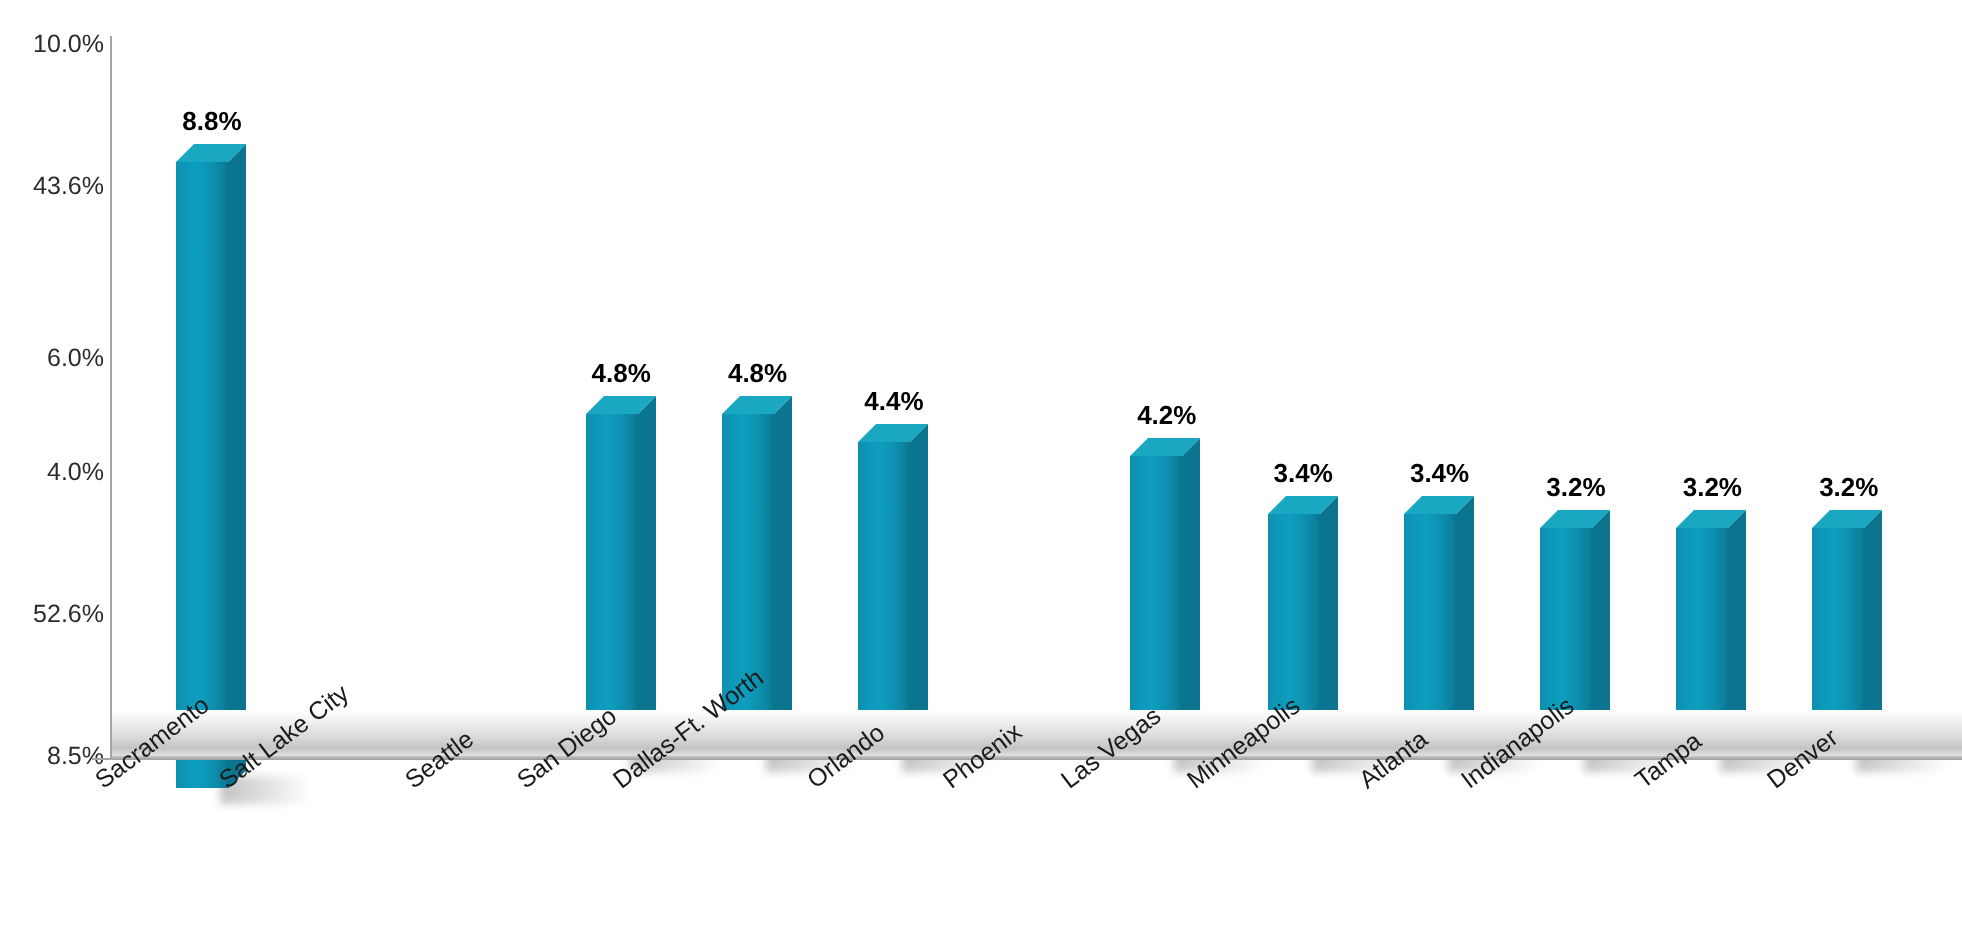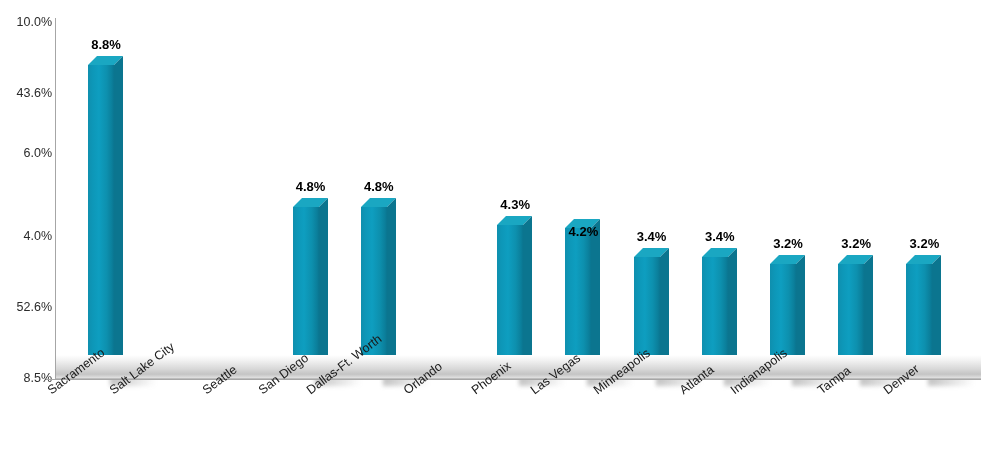--- a/index.html
+++ b/index.html
@@ -145,30 +145,30 @@
   }
 </style>
 </head>
 <body>
 
 <div id="chart-root">
 
   <div id="y-ticks">
       <div class="y-tick" style="top: 22px;">10.0%</div>
       <div class="y-tick" style="top: 93.2px;">43.6%</div>
-      <div class="y-tick" style="top: 153px;">6.0%</div>
+      <div class="y-tick" style="top: 179px;">6.0%</div>
       <div class="y-tick" style="top: 235.6px;">4.0%</div>
       <div class="y-tick" style="top: 306.8px;">52.6%</div>
       <div class="y-tick" style="top: 378px;">8.5%</div>
     </div>
 
   <div id="y-axis-line"></div>
 
   <div id="plot-area">
-      <div class="bar-group" style="left: 32px; top: 0px; bottom: auto; height: 362px; position: absolute; width: 39px;">
+      <div class="bar-group" style="left: 32px; top: 16px; bottom: auto; height: 362px; position: absolute; width: 39px;">
         <div class="bar-shadow" style="position: absolute; top: 356px; left: 22px; width: 46px; height: 14px;"></div>
         <svg width="35" height="10" style="position: absolute; left: 0px; top: 39.72px;">
           <polygon points="0,9 9,0 35,0 26,9" fill="#1aa7c2"></polygon>
         </svg>
         <svg width="10" height="322.28000000000003" style="position: absolute; left: 26px; top: 39.72px;">
           <polygon points="0,9 9,0 9,313.28000000000003 0,322.28000000000003" fill="#0b758f"></polygon>
         </svg>
         <div class="bar-front" style="position: absolute; left: 0px; top: 48.72px; height: 313.28px; width: 26px;"></div>
         <div class="bar-label" style="top: 20.72px;">8.8%</div>
       </div>
@@ -187,41 +187,41 @@
         <div class="bar-shadow" style="position: absolute; top: 356px; left: 22px; width: 46px; height: 14px;"></div>
         <svg width="35" height="10" style="position: absolute; left: 0px; top: 182.12px;">
           <polygon points="0,9 9,0 35,0 26,9" fill="#1aa7c2"></polygon>
         </svg>
         <svg width="10" height="179.88" style="position: absolute; left: 26px; top: 182.12px;">
           <polygon points="0,9 9,0 9,170.88 0,179.88" fill="#0b758f"></polygon>
         </svg>
         <div class="bar-front" style="position: absolute; left: 0px; top: 191.12px; height: 170.88px; width: 26px;"></div>
         <div class="bar-label" style="top: 163.12px;">4.8%</div>
       </div>
-      <div class="bar-group" style="left: 441.2px; top: 0px; bottom: auto; height: 362px; position: absolute; width: 35px;">
-        <div class="bar-shadow" style="position: absolute; top: 356px; left: 22px; width: 46px; height: 14px;"></div>
-        <svg width="35" height="10" style="position: absolute; left: 0px; top: 199.92px;">
-          <polygon points="0,9 9,0 35,0 26,9" fill="#1aa7c2"></polygon>
-        </svg>
-        <svg width="10" height="162.08" style="position: absolute; left: 26px; top: 199.92px;">
-          <polygon points="0,9 9,0 9,153.08 0,162.08" fill="#0b758f"></polygon>
-        </svg>
-        <div class="bar-front" style="position: absolute; left: 0px; top: 208.92px; height: 153.08px; width: 26px;"></div>
-        <div class="bar-label" style="top: 180.92px;">4.3%</div>
+      <div class="bar-group" style="left: 373px; top: 0px; bottom: auto; height: 362px; position: absolute; width: 35px;">
+        <div class="bar-shadow" style="position: absolute; top: 356px; left: 22px; width: 46px; height: 14px;"></div>
+        <svg width="35" height="10" style="position: absolute; left: 0px; top: 196.36px;">
+          <polygon points="0,9 9,0 35,0 26,9" fill="#1aa7c2"></polygon>
+        </svg>
+        <svg width="10" height="165.64000000000001" style="position: absolute; left: 26px; top: 196.36px;">
+          <polygon points="0,9 9,0 9,156.64000000000001 0,165.64000000000001" fill="#0b758f"></polygon>
+        </svg>
+        <div class="bar-front" style="position: absolute; left: 0px; top: 205.36px; height: 156.64px; width: 26px;"></div>
+        <div class="bar-label" style="top: 177.36px;">4.4%</div>
       </div>
       <div class="bar-group" style="left: 509.4px; top: 0px; bottom: auto; height: 362px; position: absolute; width: 35px;">
         <div class="bar-shadow" style="position: absolute; top: 356px; left: 22px; width: 46px; height: 14px;"></div>
         <svg width="35" height="10" style="position: absolute; left: 0px; top: 203.48px;">
           <polygon points="0,9 9,0 35,0 26,9" fill="#1aa7c2"></polygon>
         </svg>
         <svg width="10" height="158.52" style="position: absolute; left: 26px; top: 203.48px;">
           <polygon points="0,9 9,0 9,149.52 0,158.52" fill="#0b758f"></polygon>
         </svg>
         <div class="bar-front" style="position: absolute; left: 0px; top: 212.48px; height: 149.52px; width: 26px;"></div>
-        <div class="bar-label" style="top: 184.48px; margin-top: 24px;">4.2%</div>
+        <div class="bar-label" style="top: 184.48px;">4.2%</div>
       </div>
       <div class="bar-group" style="left: 577.6px; top: 0px; bottom: auto; height: 362px; position: absolute; width: 35px;">
         <div class="bar-shadow" style="position: absolute; top: 356px; left: 22px; width: 46px; height: 14px;"></div>
         <svg width="35" height="10" style="position: absolute; left: 0px; top: 231.96px;">
           <polygon points="0,9 9,0 35,0 26,9" fill="#1aa7c2"></polygon>
         </svg>
         <svg width="10" height="130.04000000000002" style="position: absolute; left: 26px; top: 231.96px;">
           <polygon points="0,9 9,0 9,121.04 0,130.04000000000002" fill="#0b758f"></polygon>
         </svg>
         <div class="bar-front" style="position: absolute; left: 0px; top: 240.96px; height: 121.04px; width: 26px;"></div>

